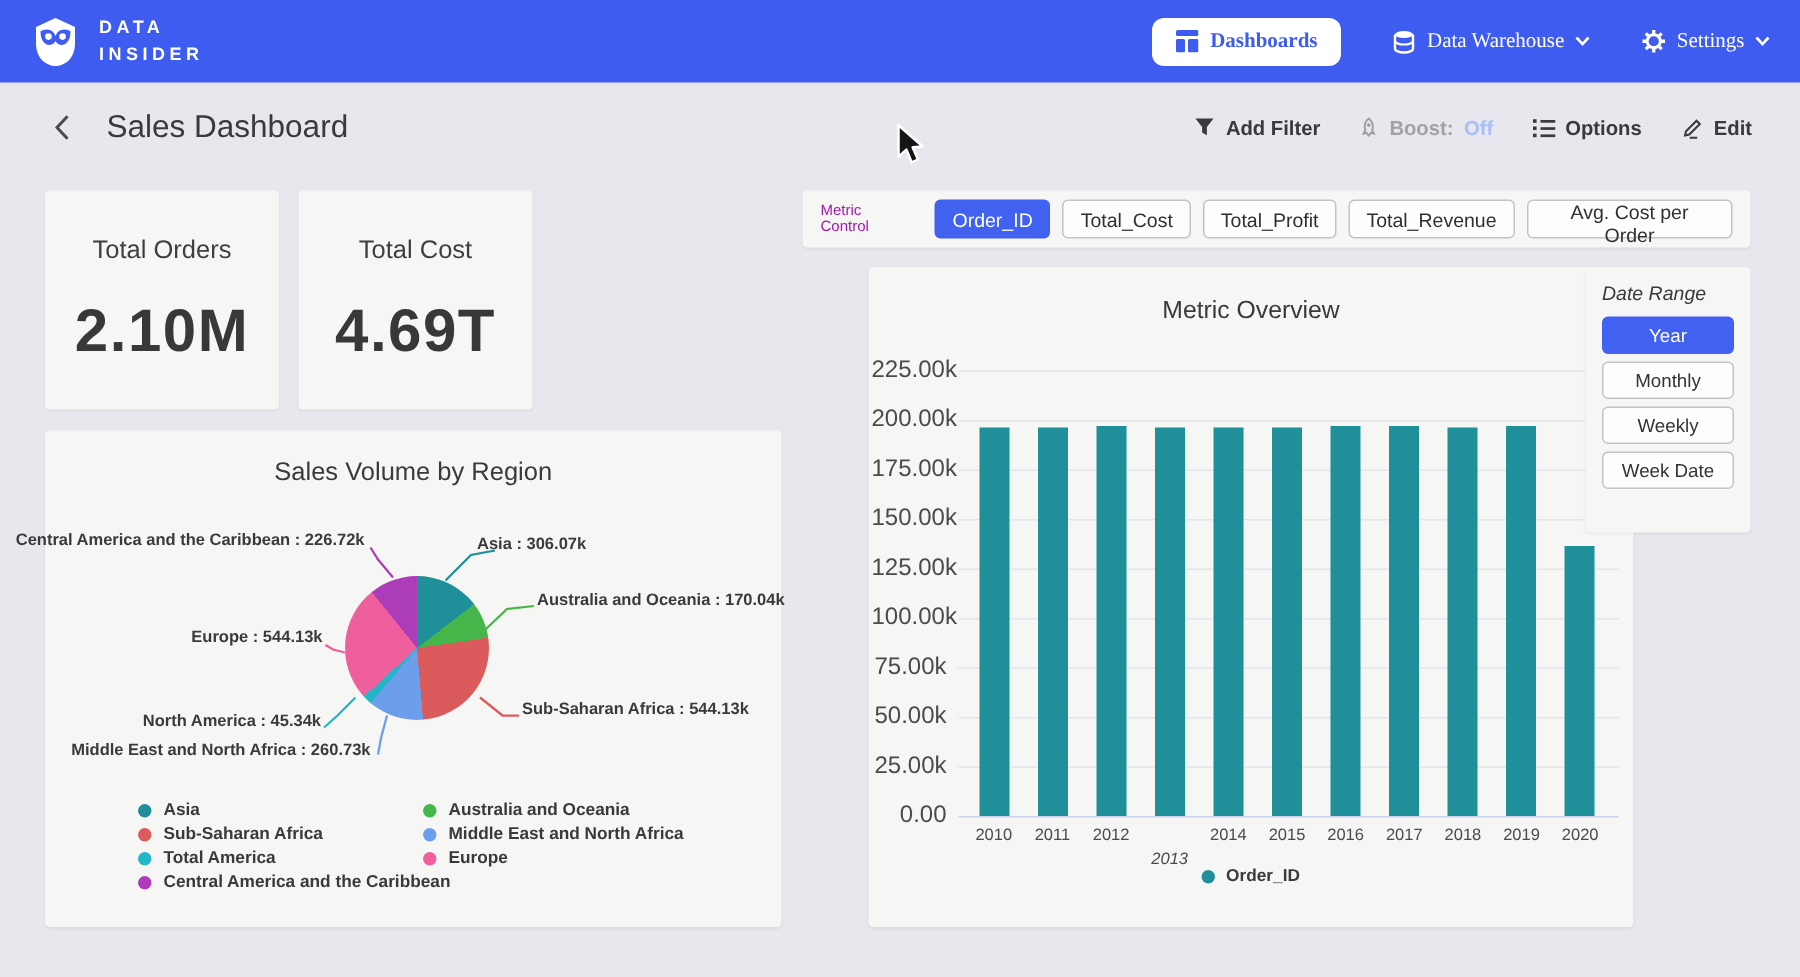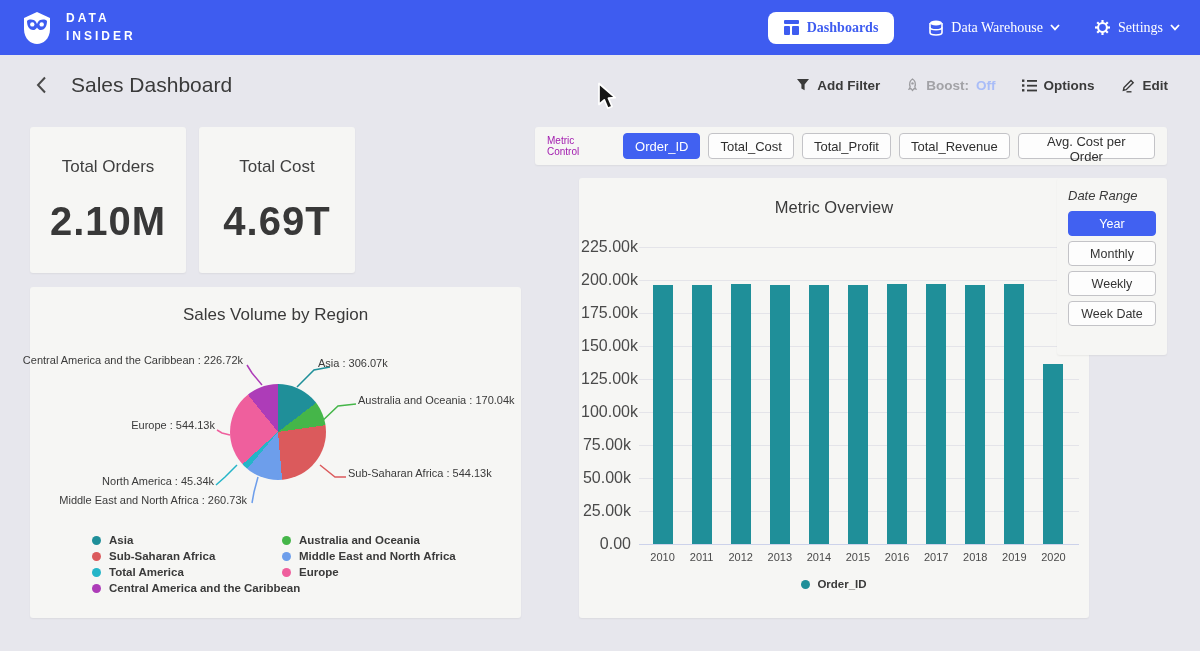--- a/index.html
+++ b/index.html
@@ -62,21 +62,21 @@
   .date-card { left:1057px; top:178px; width:110px; height:177px; padding:10px 11px; }
   .date-title { font-size:13px; color:#3a3a3a; margin-bottom:8px;font-style:italic; }
   .date-btn { display:block; width:88px; height:25px; margin-bottom:5px; font-size:12.5px;
               font-family:inherit; color:#333; background:#fdfdfd; border:1px solid #c3c3c7;
               border-radius:4px; cursor:pointer; }
   .date-btn.active { background:#4161f1; border-color:#4161f1; color:#fff; }
 
   
   .pie-card { left:30px; top:287px; width:491px; height:331px; }
   .pie { position:absolute; left:200px; top:97px; width:96px; height:96px; border-radius:50%; }
-  .pie-callout { position:absolute; font-size:11px; font-weight:normal; color:#3a3a3a; white-space:nowrap; }
+  .pie-callout { position:absolute; font-size:11px; font-weight:bold; color:#3a3a3a; white-space:nowrap; }
   .pie-lines { position:absolute; left:0; top:0; pointer-events:none; }
   .pie-legend-col { position:absolute; display:flex; flex-direction:column; }
   .pie-legend-item { display:flex; align-items:center; gap:8px; height:16px; font-size:11.5px;
                      font-weight:bold; color:#3a3a3a; white-space:nowrap; }
 
   .cursor { position:absolute; left:596px; top:82px; pointer-events:none; z-index:50; }
 </style>
 </head>
 <body>
 
@@ -252,21 +252,21 @@
         <div class="gridline" style="top: 333px;"></div>
         <div class="tick-label" style="top: 366px; left: 2px;">0.00</div>
         <div class="gridline zero" style="top: 366px;"></div>
         <div class="vbar" style="left: 73.5455px; width: 20px; top: 106.62px; height: 259.38px; background: rgb(31, 143, 153);"></div>
         <div class="x-label" style="left: 63.5455px; top: 373px;">2010</div>
         <div class="vbar" style="left: 112.636px; width: 20px; top: 106.884px; height: 259.116px; background: rgb(31, 143, 153);"></div>
         <div class="x-label" style="left: 102.636px; top: 373px;">2011</div>
         <div class="vbar" style="left: 151.727px; width: 20px; top: 105.696px; height: 260.304px; background: rgb(31, 143, 153);"></div>
         <div class="x-label" style="left: 141.727px; top: 373px;">2012</div>
         <div class="vbar" style="left: 190.818px; width: 20px; top: 106.752px; height: 259.248px; background: rgb(31, 143, 153);"></div>
-        <div class="x-label" style="left: 180.818px; top: 373px;">2013</div>
+        <div class="x-label" style="left: 180.818px; top: 389px; font-style: italic;">2013</div>
         <div class="vbar" style="left: 229.909px; width: 20px; top: 107.016px; height: 258.984px; background: rgb(31, 143, 153);"></div>
         <div class="x-label" style="left: 219.909px; top: 373px;">2014</div>
         <div class="vbar" style="left: 269px; width: 20px; top: 106.752px; height: 259.248px; background: rgb(31, 143, 153);"></div>
         <div class="x-label" style="left: 259px; top: 373px;">2015</div>
         <div class="vbar" style="left: 308.091px; width: 20px; top: 105.96px; height: 260.04px; background: rgb(31, 143, 153);"></div>
         <div class="x-label" style="left: 298.091px; top: 373px;">2016</div>
         <div class="vbar" style="left: 347.182px; width: 20px; top: 106.488px; height: 259.512px; background: rgb(31, 143, 153);"></div>
         <div class="x-label" style="left: 337.182px; top: 373px;">2017</div>
         <div class="vbar" style="left: 386.273px; width: 20px; top: 106.884px; height: 259.116px; background: rgb(31, 143, 153);"></div>
         <div class="x-label" style="left: 376.273px; top: 373px;">2018</div>

